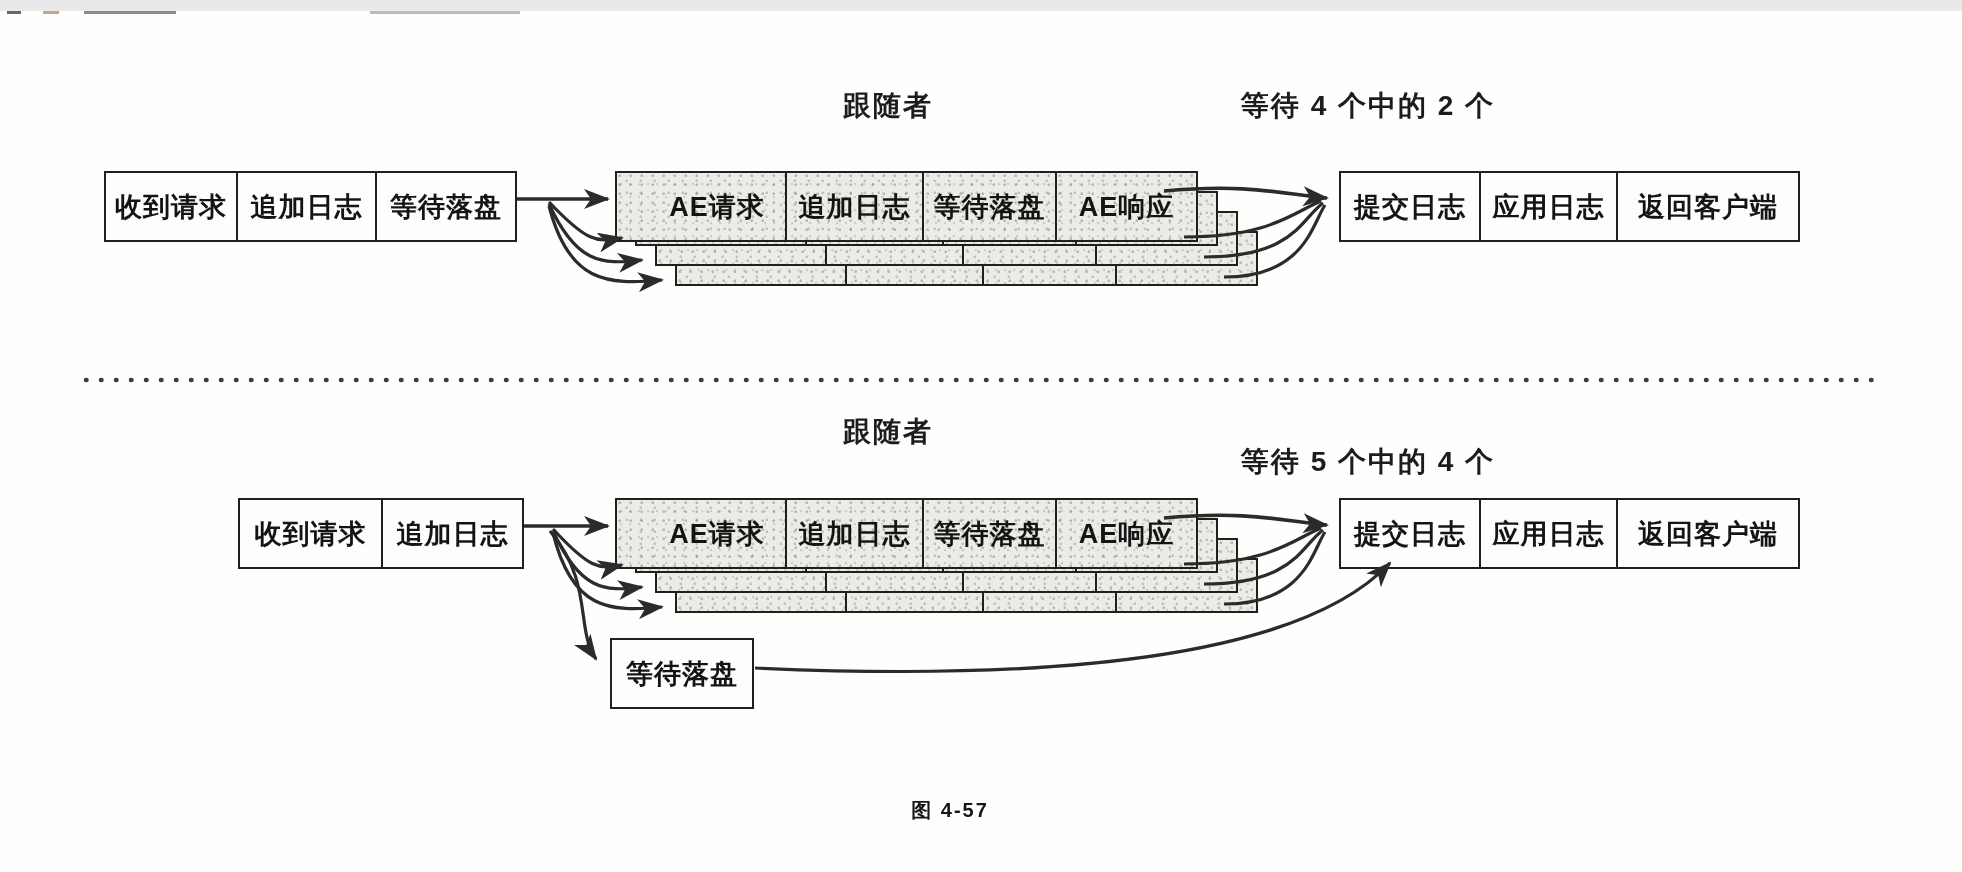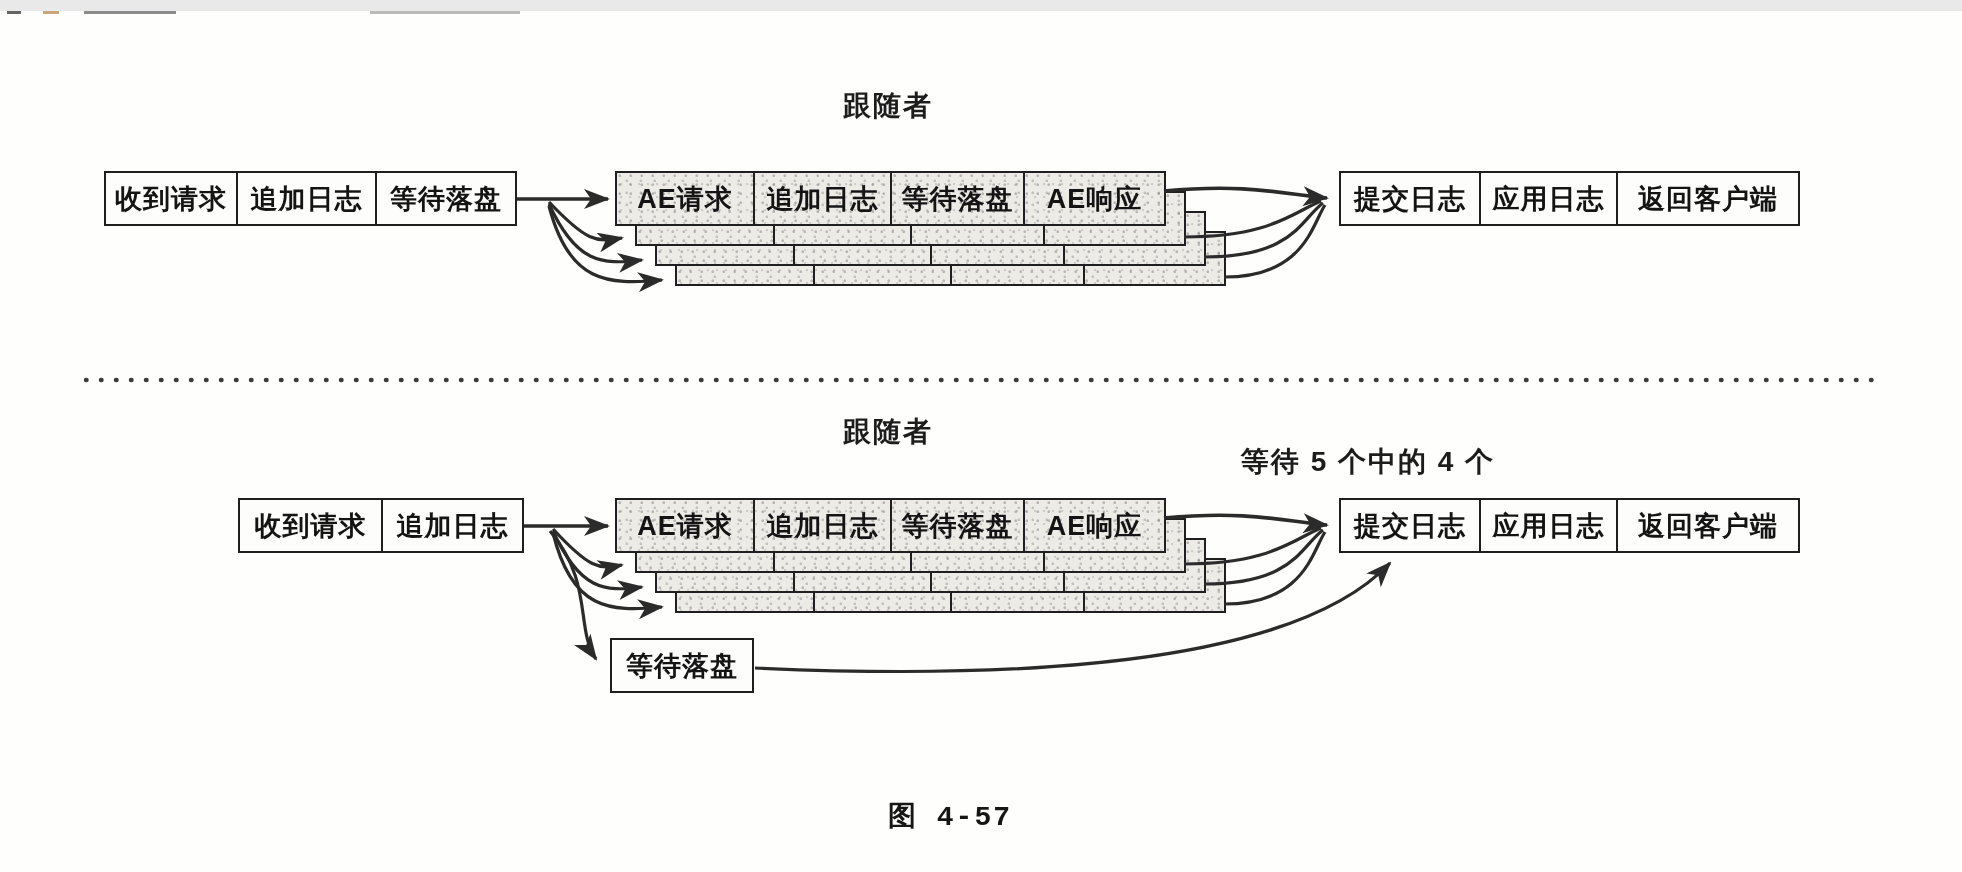--- a/index.html
+++ b/index.html
@@ -14,54 +14,55 @@
   }
   
   .box{
     position:absolute;
     display:flex;
     border:2.5px solid #1f1f1f;
     background:#fdfdfc;
     box-sizing:content-box;
   }
   .cell{
-    height:51px;
+    height:67px;
     display:flex;align-items:center;justify-content:center;
     font-size:27px;font-weight:600;color:#141414;
     letter-spacing:1px;
     border-left:2.5px solid #1f1f1f;
     box-sizing:border-box;
     white-space:nowrap;
   }
   .cell:first-child{border-left:none;}
   
   .stipple{
     background-color:#edebe6;
     background-image:
       radial-gradient(circle at 25% 30%, rgba(95,95,95,.38) 1px, transparent 1.7px),
       radial-gradient(circle at 70% 65%, rgba(95,95,95,.30) 1px, transparent 1.7px),
       radial-gradient(circle at 45% 85%, rgba(120,120,120,.28) 1px, transparent 1.6px);
     background-size:11px 9px, 14px 12px, 9px 13px;
+    padding-left:32px;
   }
   .shadow-row .cell{height:51px;}
   
   .lbl{
     position:absolute;
     text-align:center;
     font-size:28px;font-weight:700;color:#1c1c1c;
     letter-spacing:2px;white-space:nowrap;
   }
   .caption{
     position:absolute;text-align:center;
     font-size:30px;font-weight:700;color:#1c1c1c;letter-spacing:2px;white-space:nowrap;
   }
   .fig-caption{
     position:absolute;text-align:center;
-    font-family:Liberation Mono, monospace;
-    font-size:28px;font-weight:600;color:#161616;letter-spacing:2px;white-space:nowrap;
+    font-family:Liberation Sans, sans-serif;
+    font-size:20px;font-weight:600;color:#161616;letter-spacing:2px;white-space:nowrap;
   }
   
   svg.overlay{position:absolute;left:0;top:0;z-index:30;pointer-events:none;}
   .arrow{fill:none;stroke:#2b2b2b;stroke-width:3.2px;}
   .arrow.thick{stroke-width:3.6px;}
   
   .artifact{position:absolute;top:0;height:3px;}
   
   .z14{z-index:14}.z13{z-index:13}.z12{z-index:12}.z11{z-index:11}
 </style>
@@ -69,20 +70,21 @@
 <body>
 
 <div class="page">
 
   <div class="artifact" style="left:7px;width:14px;background:#4a4a4a;opacity:.85"></div>
   <div class="artifact" style="left:43px;width:16px;background:#c59c6b;opacity:.9"></div>
   <div class="artifact" style="left:84px;width:92px;background:#5a5a5a;opacity:.7"></div>
   <div class="artifact" style="left:370px;width:150px;background:#777;opacity:.5"></div>
 
   <div class="lbl" style="left:738px;top:76px;width:300px">跟随者</div>
+  <div class="lbl" style="left:1168px;top:76px;width:400px">等待 4 个中的 2 个</div>
 
   <div class="box" style="left:104px;top:160px;z-index:10">
     <div class="cell" style="width:130px">收到请求</div>
     <div class="cell" style="width:139px">追加日志</div>
     <div class="cell" style="width:140px">等待落盘</div>
   </div>
 
   <div class="box stipple z14" style="left:615px;top:160px">
     <div class="cell" style="width:136px">AE请求</div>
     <div class="cell" style="width:137px">追加日志</div>

